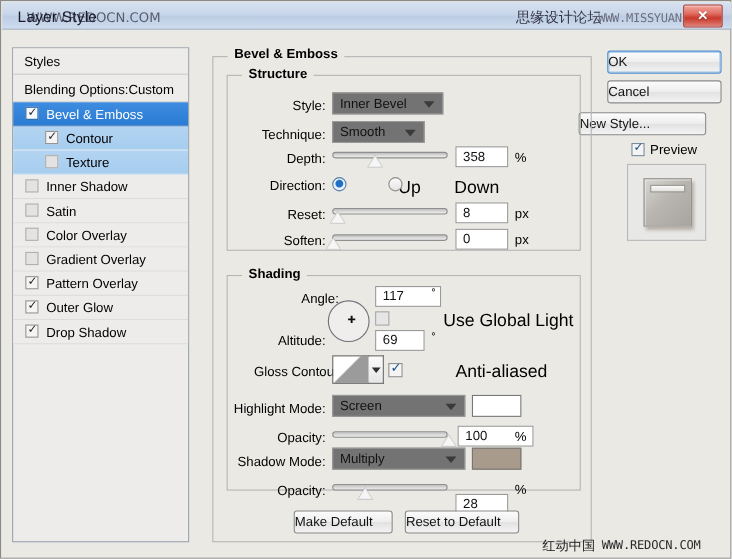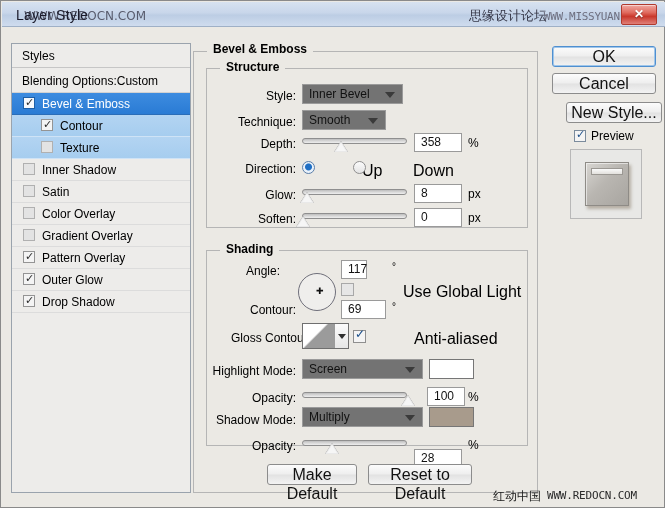--- a/index.html
+++ b/index.html
@@ -57,21 +57,21 @@
     box-shadow:inset 0 1px 0 rgba(255,255,255,.5);
   }
   .close-x{
     position:absolute;left:0;top:0;width:34px;height:19px;
     color:#fff;font-size:12px;font-weight:bold;
     text-align:center;line-height:19px;
     text-shadow:0 1px 1px rgba(0,0,0,.4);
   }
   
   .styles-panel{
-    position:absolute;left:10px;top:42px;width:180px;height:450px;
+    position:absolute;left:10px;top:42px;width:161px;height:450px;
     background:#edecea;
     border:1px solid #9aa3ad;
     box-sizing:border-box;
   }
   .styles-header{
     position:relative;height:24px;
     background:#edecea;
     border-bottom:1px solid #c6c6c6;
     box-sizing:border-box;
   }
@@ -116,31 +116,31 @@
   .cb .tick{
     position:absolute;left:1px;top:-2px;
     font-size:11px;color:#2b2b2b;line-height:12px;
   }
   .style-row.selected .cb{background:#f6f9fd;border-color:#1d5fa8;}
   
   .btn{
     position:absolute;
     background:linear-gradient(to bottom,#fcfcfc 0%,#eeeeee 48%,#e2e2e2 52%,#f3f3f3 100%);
     border:1px solid #8c8c8c;border-radius:3px;
-    font-size:16px;color:#111;text-align:center;
+    font-size:12px;color:#111;
     box-sizing:border-box;
     line-height:19px;
   }
   .btn.default{
     border:1px solid #4f8fd0;
     box-shadow:0 0 0 1px #9fc6ea inset;
   }
   #ok-button{left:551px;top:45px;width:104px;height:21px;}
   #cancel-button{left:551px;top:72px;width:104px;height:21px;}
-  #new-style-button{left:565px;top:101px;width:96px;height:21px;}
+  #new-style-button{left:525px;top:101px;width:116px;height:21px;}
   .preview-row{position:absolute;left:573px;top:128px;}
   .preview-row .cb2{
     position:absolute;left:0;top:1px;width:12px;height:12px;
     background:#f4f4f4;border:1px solid #7b8b9c;box-sizing:border-box;
   }
   .preview-row .cb2 .tick{position:absolute;left:1px;top:-3px;font-size:11px;color:#1b4f8a;line-height:12px;}
   .preview-row .plabel{position:absolute;left:17px;top:0px;font-size:12px;white-space:nowrap;}
   
   .thumb-wrap{
     position:absolute;left:569px;top:148px;width:72px;height:70px;
@@ -416,49 +416,49 @@
   </div>
   <div class="numbox" style="left:413px;top:132px;width:48px;height:19px;">358</div>
   <div class="unit" style="left:467px;top:135px;">%</div>
 
   <div class="fld-label" style="left:200px;top:161px;width:95px;">Direction:</div>
   <div class="radio on" style="left:301px;top:160px;"></div>
   <div class="radio-label" style="left:318px;top:161px;">Up</div>
   <div class="radio" style="left:352px;top:160px;"></div>
   <div class="radio-label" style="left:369px;top:161px;">Down</div>
 
-  <div class="fld-label" style="left:200px;top:187px;width:95px;">Glow:</div>
+  <div class="fld-label" style="left:200px;top:187px;width:95px;">Reset:</div>
   <div class="slider" id="size-slider" style="left:301px;top:188px;width:105px;">
     <span class="thumb" id="size-thumb" style="left: -2.8px; top: 2px;"></span>
   </div>
   <div class="numbox" style="left:413px;top:183px;width:48px;height:19px;">8</div>
   <div class="unit" style="left:467px;top:186px;">px</div>
 
   <div class="fld-label" style="left:200px;top:211px;width:95px;">Soften:</div>
   <div class="slider" id="soften-slider" style="left:301px;top:212px;width:105px;">
     <span class="thumb" id="soften-thumb" style="left: -7px; top: 2px;"></span>
   </div>
   <div class="numbox" style="left:413px;top:207px;width:48px;height:19px;">0</div>
   <div class="unit" style="left:467px;top:210px;">px</div>
 
   <div class="group" id="shading-group"></div>
   <div class="group-title" id="shading-group-title">Shading</div>
 
-  <div class="fld-label" style="left:184px;top:263px;width:95px;">Angle:</div>
-  <div class="numbox" style="left:340px;top:259px;width:26px;height:19px;">117</div>
+  <div class="fld-label" style="left:212px;top:263px;width:95px;">Angle:</div>
+  <div class="numbox" style="left:340px;top:259px;width:60px;height:19px;">117</div>
   <div class="unit" style="left:391px;top:260px;font-size:10px;">°</div>
 
   <div class="dial" style="left:297px;top:272px;">
     <span class="cross">✚</span>
   </div>
 
   <div class="chk dim" style="left:340px;top:282px;"></div>
   <div class="radio-label" style="left:359px;top:282px;">Use Global Light</div>
 
-  <div class="fld-label" style="left:200px;top:302px;width:95px;">Contour:</div>
+  <div class="fld-label" style="left:200px;top:302px;width:95px;">Altitude:</div>
   <div class="numbox" style="left:340px;top:299px;width:45px;height:19px;">69</div>
   <div class="unit" style="left:391px;top:300px;font-size:10px;">°</div>
 
   <div class="fld-label" style="left:200px;top:330px;width:110px;">Gloss Contour:</div>
   <div class="gloss-swatch" style="left:301px;top:322px;"></div>
   <div class="gloss-drop" style="left:334px;top:322px;">
     <span class="arrow"></span>
   </div>
   <div class="chk" style="left:352px;top:329px;">
     <span class="tick">✓</span>
@@ -469,21 +469,21 @@
   <div class="select" style="left:301px;top:358px;width:121px;height:20px;">
     <span>Screen</span>
     <span class="arrow"></span>
   </div>
   <div class="colorsw" id="highlight-color" style="left: 428px; top: 358px; background: rgb(255, 255, 255);"></div>
 
   <div class="fld-label" style="left:190px;top:390px;width:105px;">Opacity:</div>
   <div class="slider" id="hl-op-slider" style="left:301px;top:391px;width:105px;">
     <span class="thumb" id="hl-op-thumb" style="left: 98px; top: 2px;"></span>
   </div>
-  <div class="numbox" style="left:426px;top:386px;width:38px;height:19px;">100</div>
+  <div class="numbox" style="left:415px;top:386px;width:69px;height:19px;">100</div>
   <div class="unit" style="left:467px;top:389px;">%</div>
 
   <div class="fld-label" style="left:190px;top:412px;width:105px;">Shadow Mode:</div>
   <div class="select" style="left:301px;top:406px;width:121px;height:20px;">
     <span>Multiply</span>
     <span class="arrow"></span>
   </div>
   <div class="colorsw" id="shadow-color" style="left: 428px; top: 406px; background: rgb(168, 155, 140);"></div>
 
   <div class="fld-label" style="left:190px;top:438px;width:105px;">Opacity:</div>

